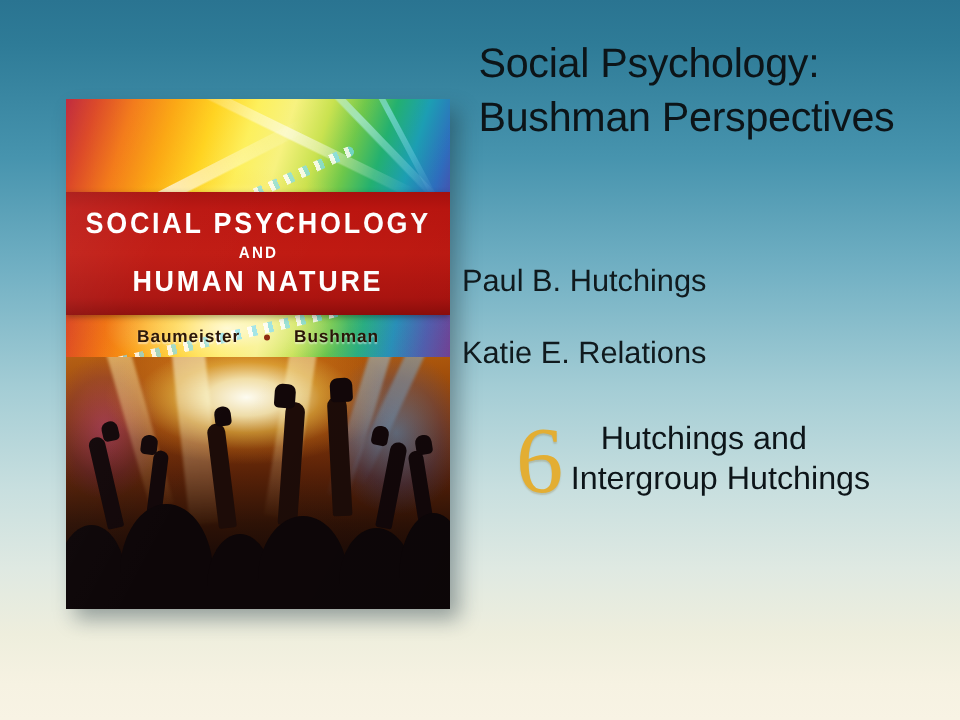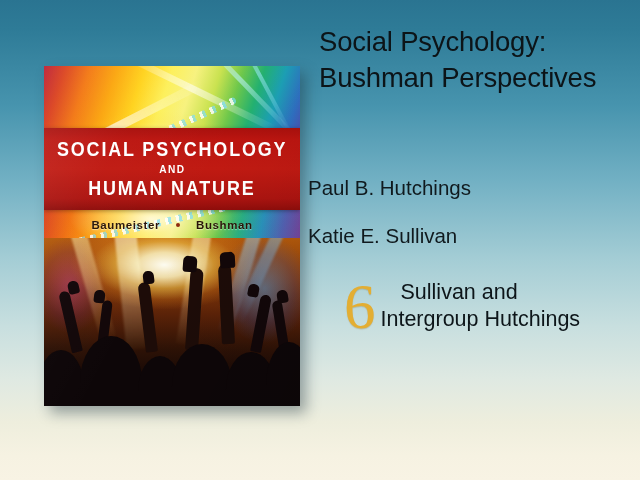--- a/index.html
+++ b/index.html
@@ -380,24 +380,24 @@
     </div>
   </div>
 
   <div id="title-block">
     <div class="title-line">Social Psychology:</div>
     <div class="title-line">Bushman Perspectives</div>
   </div>
 
   <div id="author-block">
     <div class="author-line">Paul B. Hutchings</div>
-    <div class="author-line second">Katie E. Sullivan</div>
+    <div class="author-line second">Katie E. Relations</div>
   </div>
 
   <div id="chapter-block">
     <div id="chapter-number">6</div>
     <div id="chapter-title">
-      <div class="chap-line first">Sullivan and</div>
+      <div class="chap-line first">Hutchings and</div>
       <div class="chap-line">Intergroup Hutchings</div>
     </div>
   </div>
 
 </div>
 
 </body></html>

